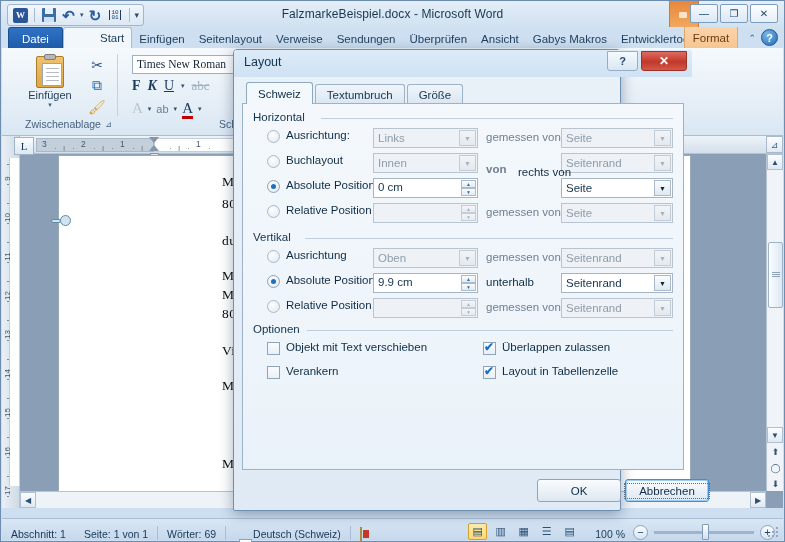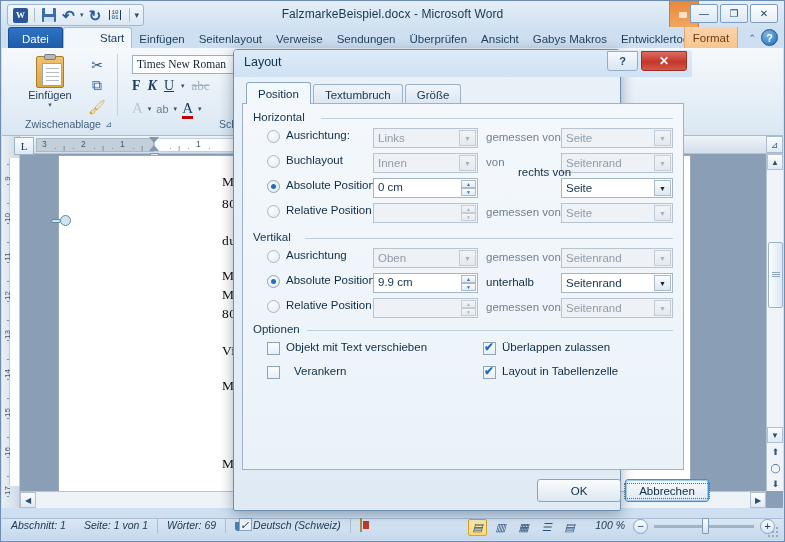--- a/index.html
+++ b/index.html
@@ -287,22 +287,22 @@
     background:linear-gradient(to bottom,#fbfdff,#dfe9f3);
     border:1px solid #a9bacb; display:flex;align-items:center;justify-content:center;
     font-size:9px; color:#3a5c7e;
   }
 
   
   .statusbar {
     position:absolute; left:1px; bottom:1px; width:781px; height:22px;
     background:linear-gradient(to bottom,#dae7f4,#c5d8ec);
     border-top:1px solid #a9bed4;
-    display:flex; align-items:flex-start;
-    font-size:10.5px; color:#173855;font-style:italic;
+    display:flex; align-items:flex-end;
+    font-size:10.5px; color:#173855;
   }
   .sb-item { padding:0 9px; white-space:nowrap; }
   .sb-sep { width:1px; height:14px; background:#a9bed4; }
   .sb-spacer { flex:1; }
   .proof-ico { width:16px; height:13px; position:relative; }
   .proof-ico .book { position:absolute; left:0; top:3px; width:16px; height:9px;
     background:#4a7fb5; border-radius:1px 1px 3px 3px; }
   .proof-ico .chk { position:absolute; left:4px; top:-1px; font-size:11px; color:#1a3a5c; }
   .lang-ico { width:15px; height:13px; background:linear-gradient(to bottom,#fdf0d0,#f0d79a);
     border:1px solid #b08b3a; position:relative; }
@@ -686,21 +686,21 @@
 
   <div class="dialog">
     <div class="dlg-title">
       <span class="txt">Layout</span>
       <div class="dlg-help">?</div>
       <div class="dlg-close">✕</div>
     </div>
 
     <div class="dlg-body">
       <div class="tabstrip">
-        <div class="dtab active">Position</div>
+        <div class="dtab active">Schweiz</div>
         <div class="dtab">Textumbruch</div>
         <div class="dtab">Größe</div>
       </div>
 
       <div class="tabpanel">
 
         <div class="grouplbl" style="left:10px; top:7px;">Horizontal</div>
         <div class="grouprule" style="left:78px; top:14px; width:352px;"></div>
 
         <span class="radio off" style="left:24px; top:26px;"></span>
@@ -714,21 +714,21 @@
           <span class="val">Seite</span>
           <span class="arrow">▼</span>
         </div>
 
         <span class="radio off" style="left:24px; top:51px;"></span>
         <span class="rlabel" style="left:43px; top:50px;">Buchlayout</span>
         <div class="cmb disabled" style="left:130px; top:49px; width:105px;">
           <span class="val">Innen</span>
           <span class="arrow">▼</span>
         </div>
-        <span class="statictxt dim" style="left:243px; top:52px;">von</span>
+        <span class="statictxt dim" style="left:243px; top:59px;font-weight:bold;">von</span>
         <div class="cmb disabled" style="left:318px; top:49px; width:112px;">
           <span class="val">Seitenrand</span>
           <span class="arrow">▼</span>
         </div>
 
         <span class="radio on" style="left:24px; top:76px;"></span>
         <span class="rlabel" style="left:43px; top:75px;">Absolute Position</span>
         <div class="spin" style="left:130px; top:74px; width:105px;">
           <span class="val">0 cm</span>
           <span class="btns">
@@ -802,21 +802,21 @@
           <span class="arrow">▼</span>
         </div>
 
         <div class="grouplbl" style="left:10px; top:219px;">Optionen</div>
         <div class="grouprule" style="left:64px; top:226px; width:366px;"></div>
 
         <span class="chk" style="left:24px; top:238px;"></span>
         <span class="chklabel" style="left:43px; top:237px;">Objekt mit Text verschieben</span>
 
         <span class="chk" style="left:24px; top:262px;"></span>
-        <span class="chklabel" style="left:43px; top:261px;margin-left:8px;">Verankern</span>
+        <span class="chklabel" style="left:43px; top:261px;">Verankern</span>
 
         <span class="chk on" style="left:240px; top:238px;"></span>
         <span class="chklabel" style="left:259px; top:237px;">Überlappen zulassen</span>
 
         <span class="chk on" style="left:240px; top:262px;"></span>
         <span class="chklabel" style="left:259px; top:261px;">Layout in Tabellenzelle</span>
       </div>
     </div>
 
     <div class="dbtn" style="left:303px; top:429px;">OK</div>

